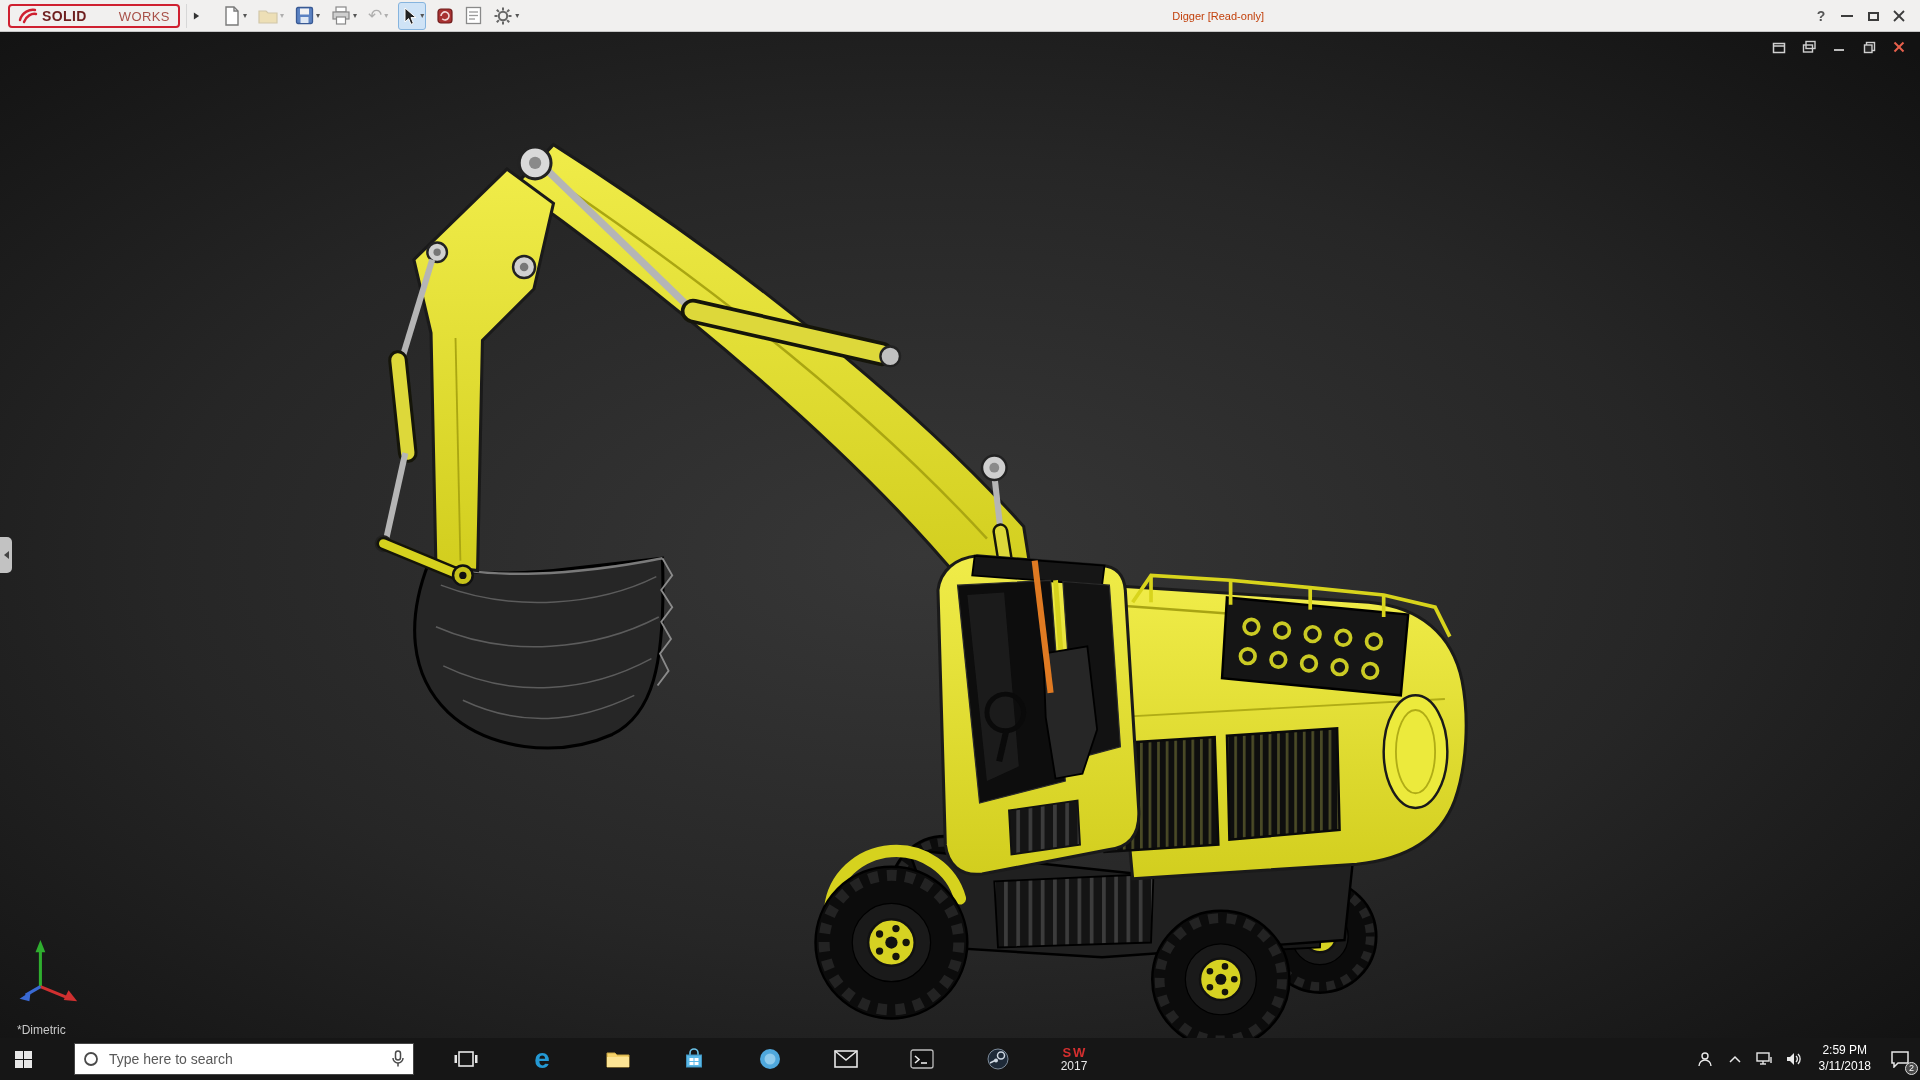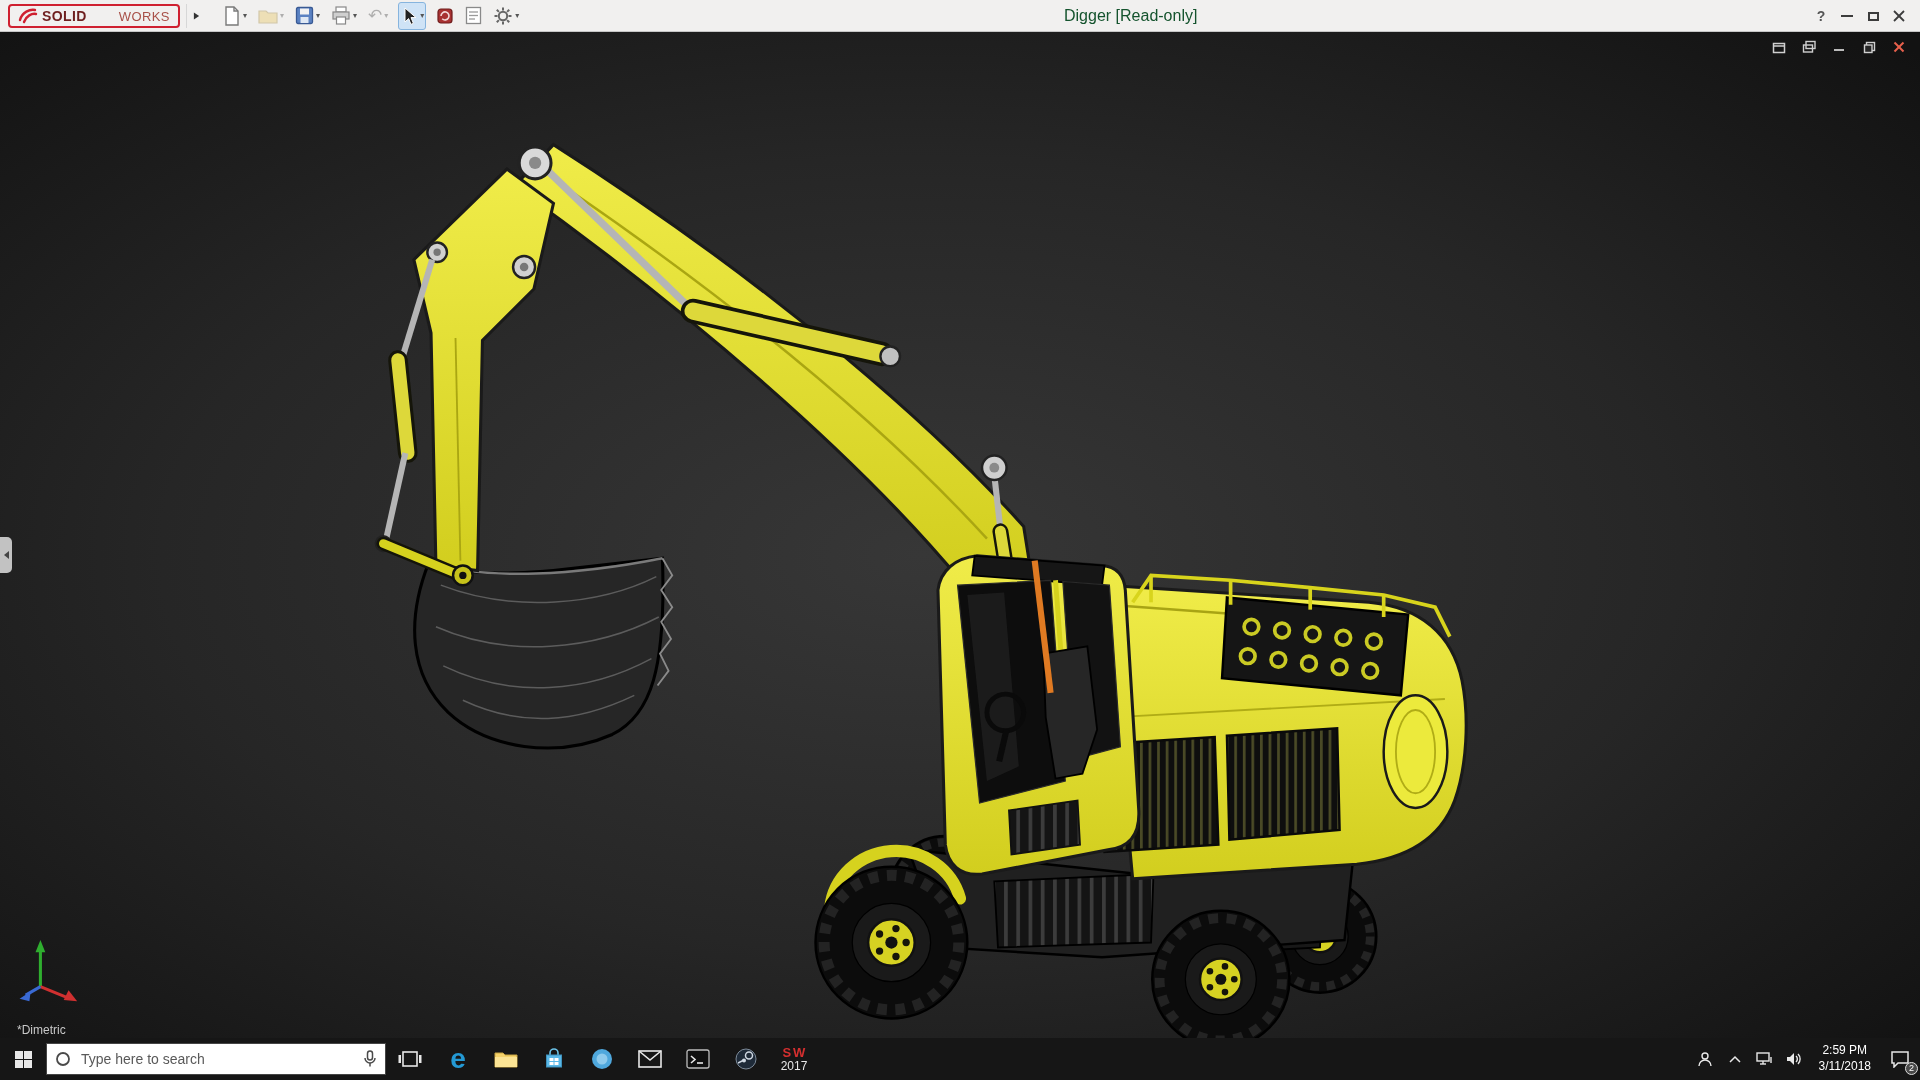--- a/index.html
+++ b/index.html
@@ -15,40 +15,40 @@
   .logo .works { color:#a85048; font-size:13px; letter-spacing:.4px;margin-left:32px; }
   .flyout { width:20px; height:24px; display:flex; align-items:center; justify-content:center;
             border-left:1px solid #d7d7d7; margin-left:6px; background:none; border-top:none; border-right:none; border-bottom:none; }
   .tb-icons { display:flex; align-items:center; gap:9px; margin-left:16px; }
   .tbi { background:none; border:none; display:flex; align-items:center; gap:2px; padding:2px 1px; height:28px; }
   .tbi.grayed { opacity:.42; }
   .tbi .caret { font-size:8px; color:#555; }
   .tbi.active-tool { background:#cfe3f6; border:1px solid #86b4de; border-radius:3px; }
   .undo-glyph { font-size:17px; color:#555; line-height:1; }
   .gear-wrap { width:20px; height:20px; }
-  .title { position:absolute; left:1064px; width:200px; text-align:left; font-size:16px; color:#14532d; }
+  .title { position:absolute; left:1064px; width:200px; text-align:right; font-size:11px; color:#c2410c; }
   .win-controls { position:absolute; right:8px; top:0; height:32px; display:flex; align-items:center; }
   .wc-btn { width:26px; height:32px; background:none; border:none; display:flex; align-items:center; justify-content:center; }
   .help-q { font-size:14px; font-weight:bold; color:#555; }
   .min-glyph { display:block; width:12px; height:2px; background:#3c3c3c; }
   .max-glyph { display:block; width:11px; height:9px; border:2px solid #3c3c3c; }
 
   
   .viewport { position:absolute; top:32px; left:0; width:1920px; height:1006px; background:#1c1c1c; }
   .viewport > svg.scene { position:absolute; inset:0; }
   .doc-controls { position:absolute; top:6px; right:12px; display:flex; gap:12px; align-items:center; z-index:5; }
   .dc-btn { width:18px; height:18px; background:none; border:none; display:flex; align-items:center; justify-content:center; padding:0; }
   .orient { position:absolute; left:17px; bottom:1px; color:#c8c8c8; font-size:12px; z-index:5; }
   .panel-tab { position:absolute; left:0; top:505px; width:11px; height:36px; background:#c2c2c2;
                border-radius:0 5px 5px 0; display:flex; align-items:center; justify-content:center; z-index:5; border:none; }
   .panel-tab .tri { width:0; height:0; border-top:4px solid transparent; border-bottom:4px solid transparent; border-right:5px solid #444; }
 
   
   .taskbar { position:absolute; bottom:0; left:0; right:0; height:42px; background:#161616;
-             display:flex; align-items:center; z-index:30; }
+             display:flex; align-items:center; z-index:30;gap:28px; }
   .tk-btn { width:48px; height:42px; background:none; border:none; display:flex; align-items:center;
             justify-content:center; padding:0; position:relative; }
   .start { width:46px; }
   .searchbox { display:flex; align-items:center; height:32px; width:340px; background:#ffffff;
                border:1px solid #454545; padding:0 8px; gap:8px; }
   .searchbox input { border:none; outline:none; flex:1; font-size:14px; color:#333; background:transparent;
                      font-family:"Liberation Sans", sans-serif; }
   .searchbox input::placeholder { color:#595959; }
   .edge-e { color:#2499d4; font-size:28px; font-weight:bold; line-height:1; }
   .sw-stack { display:flex; flex-direction:column; align-items:flex-end; line-height:1; }

